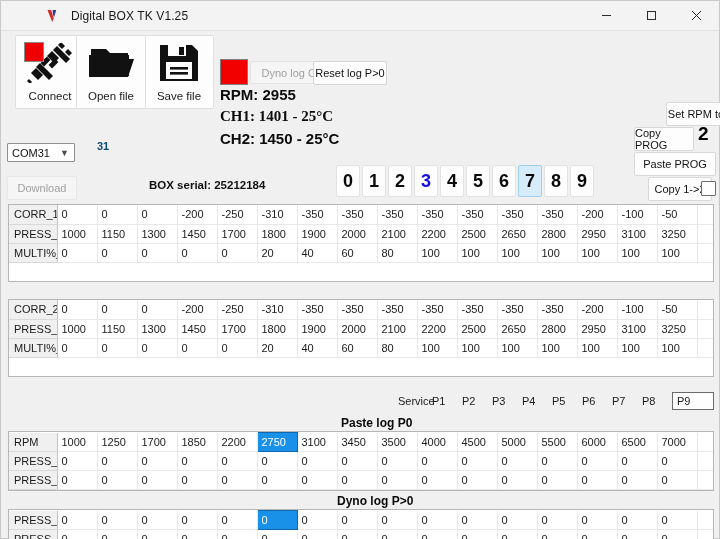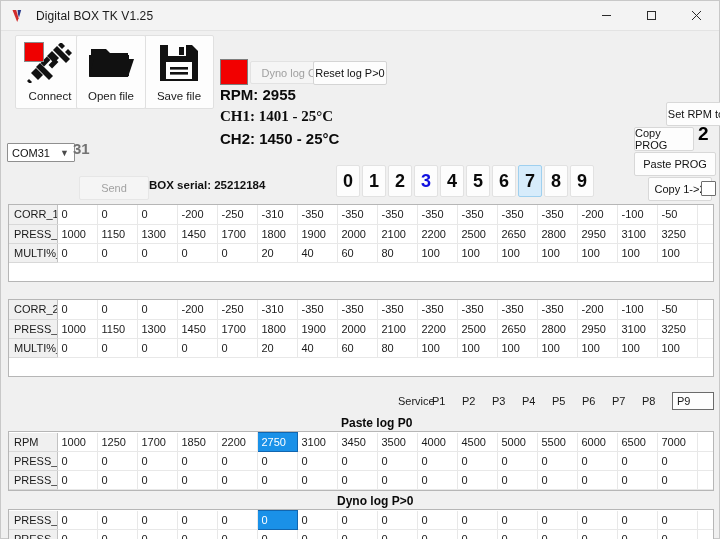--- a/index.html
+++ b/index.html
@@ -26,20 +26,21 @@
   }
   
   #titlebar {
     height: 29px;
     min-height: 29px;
     background: #f3f3f3;
     display: flex;
     align-items: center;
     border-bottom: 1px solid #e3e3e3;
     position: relative;
+    padding-left: 35px;
   }
   #app-icon {
     width: 16px; height: 16px;
     margin-left: 10px;
     margin-right: 9px;
     position: relative;
     flex: none;
   }
   #title-text {
     font-size: 12px;
@@ -188,24 +189,24 @@
     font-size: 11px;
     color: #111;
     display: flex;
     align-items: center;
     box-sizing: border-box;
   }
   #com-select .lbl { padding-left: 4px; flex: 1; }
   #com-select .chev { padding-right: 5px; color: #4a4a4a; font-size: 9px; }
   #com-num {
     position: absolute;
-    left: 72px; top: 109px;
-    font-size: 15px;
+    left: 96px; top: 109px;
+    font-size: 11px;
     font-weight: bold;
-    color: #737373;
+    color: #0c4a6e;
   }
 
   #download-btn, #send-btn {
     position: absolute;
     top: 145px;
     height: 22px;
     background: #f5f5f5;
     border: 1px solid #e6e6e6;
     border-radius: 2px;
     font-size: 11px;
@@ -412,21 +413,21 @@
     <div class="readout" id="rpm-readout">RPM: 2955</div>
     <div class="readout" id="ch1-readout">CH1: 1401 - 25°C</div>
     <div class="readout" id="ch2-readout">CH2: 1450 - 25°C</div>
 
     <div id="com-select">
       <span class="lbl">COM31</span>
       <span class="chev">▼</span>
     </div>
     <div id="com-num">31</div>
 
-    <div id="send-btn">Send</div>
+    <div id="download-btn">Download</div>
     <div id="box-serial">BOX serial: 25212184</div>
 
     <div id="numrow">
         <div class="numbtn">0</div>
         <div class="numbtn">1</div>
         <div class="numbtn">2</div>
         <div class="numbtn blue">3</div>
         <div class="numbtn">4</div>
         <div class="numbtn">5</div>
         <div class="numbtn">6</div>

